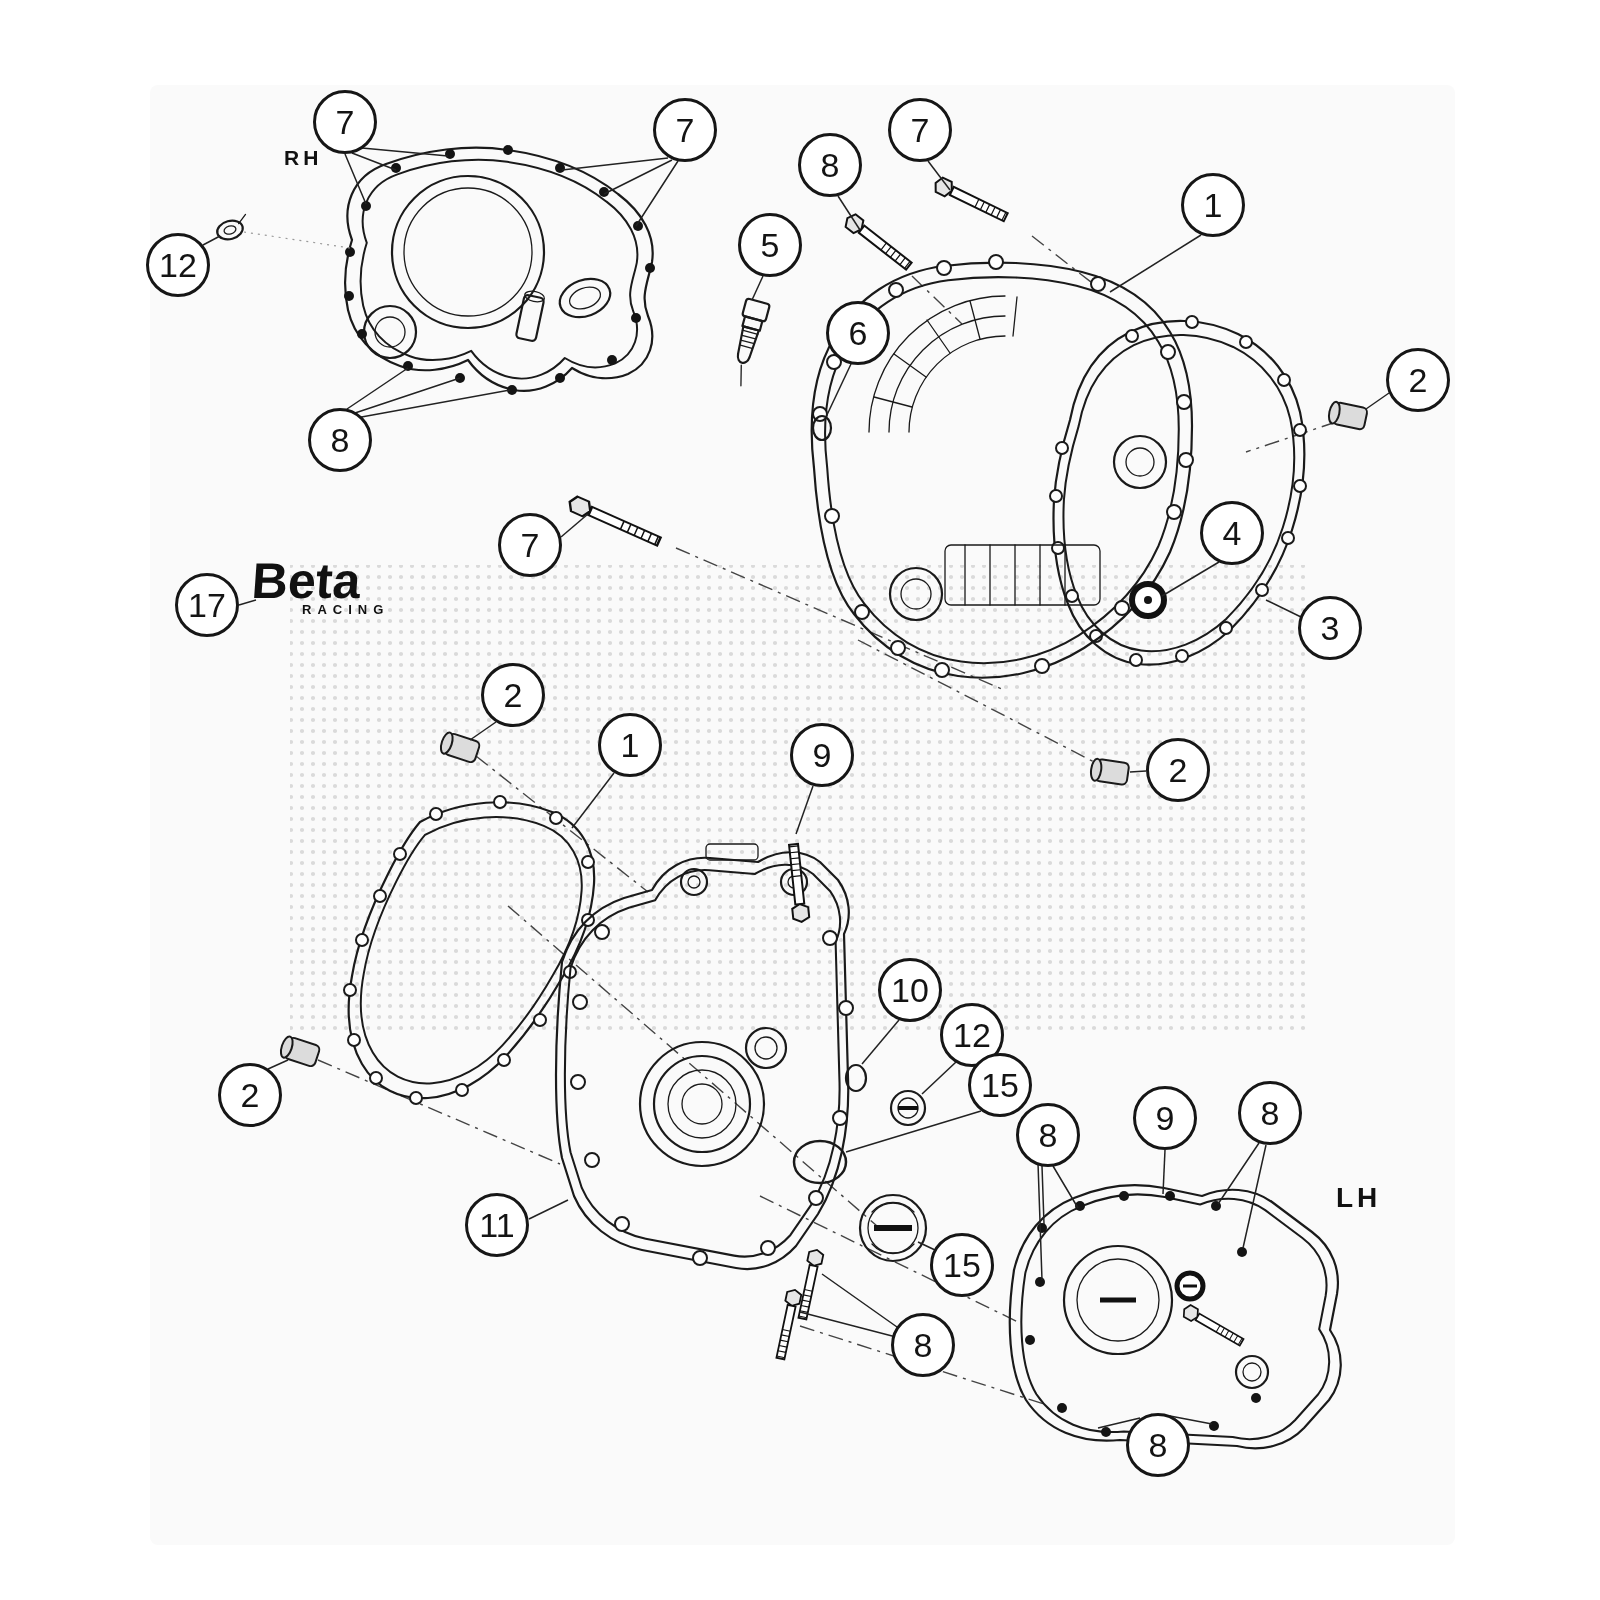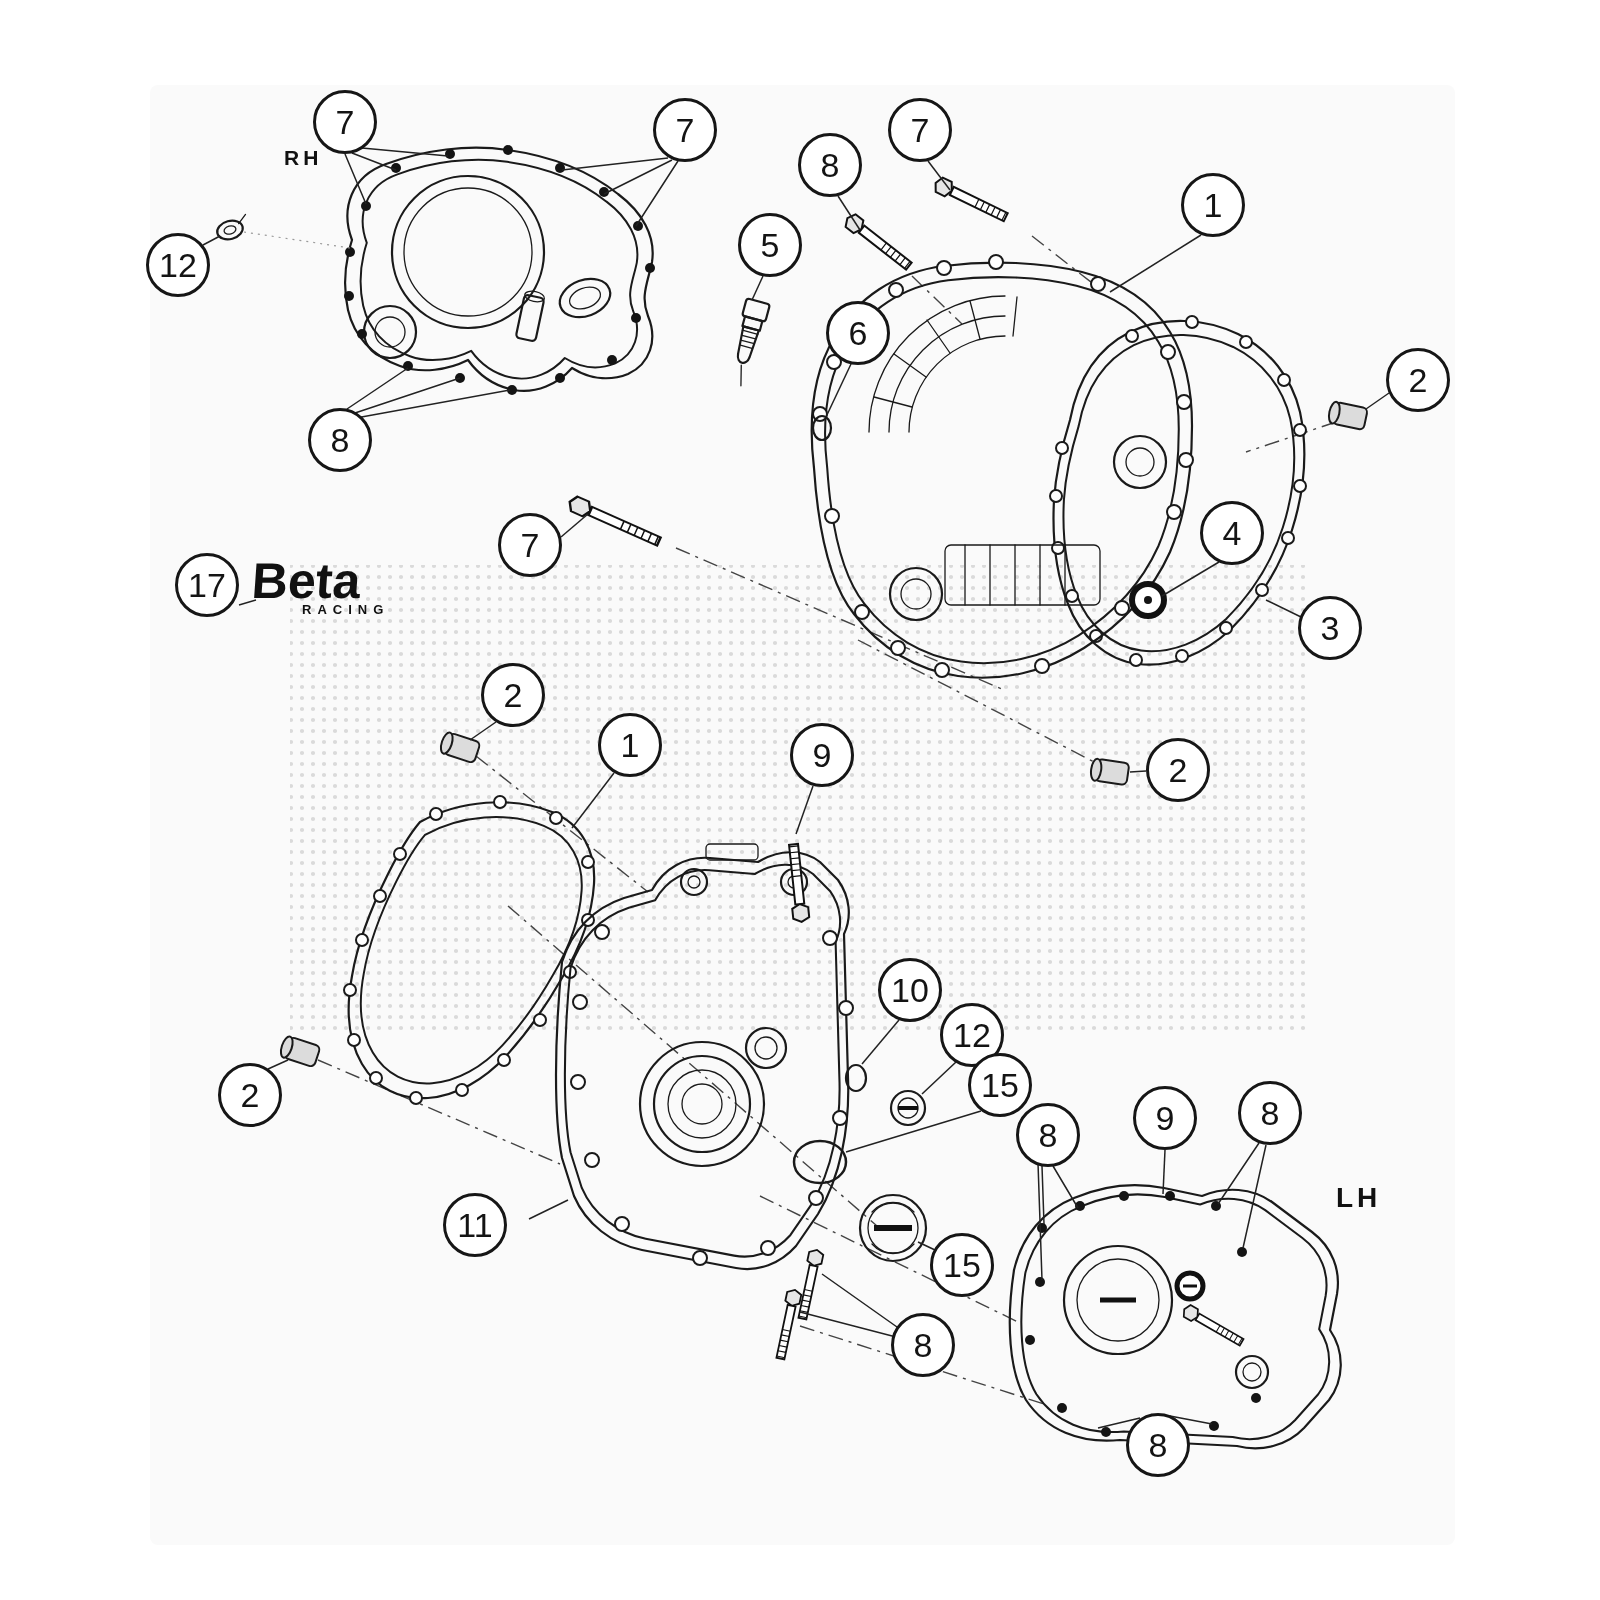--- a/index.html
+++ b/index.html
@@ -342,31 +342,31 @@
 <div class="co" style="left:888px;top:98px">7</div>
 <div class="co" style="left:798px;top:133px">8</div>
 <div class="co" style="left:1181px;top:173px">1</div>
 <div class="co" style="left:738px;top:213px">5</div>
 <div class="co" style="left:146px;top:233px">12</div>
 <div class="co" style="left:826px;top:301px">6</div>
 <div class="co" style="left:1386px;top:348px">2</div>
 <div class="co" style="left:308px;top:408px">8</div>
 <div class="co" style="left:498px;top:513px">7</div>
 <div class="co" style="left:1200px;top:501px">4</div>
-<div class="co" style="left:175px;top:553px">17</div>
+<div class="co" style="left:175px;top:573px">17</div>
 <div class="co" style="left:1298px;top:596px">3</div>
 <div class="co" style="left:481px;top:663px">2</div>
 <div class="co" style="left:598px;top:713px">1</div>
 <div class="co" style="left:790px;top:723px">9</div>
 <div class="co" style="left:1146px;top:738px">2</div>
 <div class="co" style="left:878px;top:958px">10</div>
 <div class="co" style="left:940px;top:1003px">12</div>
 <div class="co" style="left:968px;top:1053px">15</div>
 <div class="co" style="left:218px;top:1063px">2</div>
 <div class="co" style="left:1016px;top:1103px">8</div>
 <div class="co" style="left:1133px;top:1086px">9</div>
 <div class="co" style="left:1238px;top:1081px">8</div>
-<div class="co" style="left:443px;top:1193px">11</div>
+<div class="co" style="left:465px;top:1193px">11</div>
 <div class="co" style="left:930px;top:1233px">15</div>
 <div class="co" style="left:891px;top:1313px">8</div>
 <div class="co" style="left:1126px;top:1413px">8</div>
 
 </div>
 
 </body></html>

